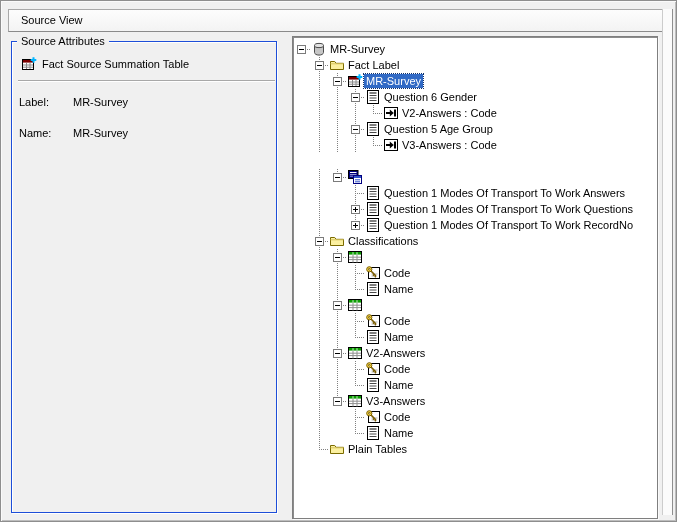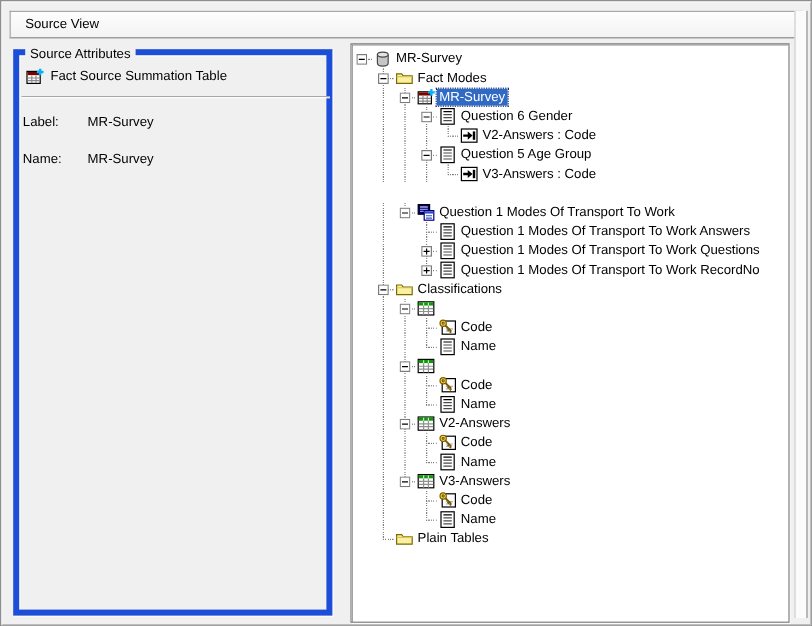--- a/index.html
+++ b/index.html
@@ -12,21 +12,21 @@
     overflow:hidden;
   }
   .titlebar{
     position:absolute;left:7px;top:8px;width:660px;height:23px;
     background:linear-gradient(#fdfdfd,#f3f3f3);
     border:1px solid #a8a8a8;border-bottom-color:#8a8a8a;
   }
   .titlebar span{position:absolute;left:12px;top:4px;}
   .groupbox{
     position:absolute;left:10px;top:40px;width:266px;height:472px;
-    border:5px solid #1d4ed8;box-shadow:1px 1px 0 #ffffff, inset 1px 1px 0 #ffffff;
+    border:1px solid #1d4ed8;box-shadow:1px 1px 0 #ffffff, inset 1px 1px 0 #ffffff;
   }
   .legend{position:absolute;top:-7px;left:5px;background:#f0f0f0;padding:0 4px;}
   .attr-icon{position:absolute;left:20px;top:55px;width:16px;height:16px;}
   .attr-icon svg,.ticon svg,.exp svg{display:block;}
   .attr-summary{position:absolute;left:41px;top:57px;white-space:nowrap;}
   .sep{position:absolute;left:17px;top:79px;width:257px;height:2px;
        border-top:1px solid #a8a8a8;border-bottom:1px solid #ffffff;}
   .fld{position:absolute;white-space:nowrap;}
   .fld.l1{left:18px;top:95px;}  .fld.v1{left:72px;top:95px;}
   .fld.l2{left:18px;top:126px;} .fld.v2{left:72px;top:126px;}
@@ -104,21 +104,21 @@
             <rect x="0.5" y="0.5" width="8" height="8" fill="#fff" stroke="#7b7b7b"></rect>
             <path d="M2 4.5 h5 " stroke="#000"></path>
           </svg>
         </span>
         <span class="ticon" style="left:34px">
           <svg width="16" height="16" viewBox="0 0 16 16">
             <path d="M1.5 12.5 v-8 h4.2 l1.4 1.8 h7.4 v6.2 z" fill="#FBF0A0" stroke="#7a6a00"></path>
             <path d="M1.5 6.8 h13" stroke="#d6c35e"></path>
           </svg>
         </span>
-        <span class="tlabel" style="left:51px">Fact Modes</span>
+        <span class="tlabel" style="left:51px">Fact Label</span>
       </div>
       <div class="trow" style="top:36px">
         <i class="vdot" style="left:24px;top:0px;height:16px"></i>
         <i class="vdot" style="left:42px;top:0px;height:16px"></i>
         <i class="hdot" style="left:42px;width:9px"></i>
         <span class="exp" style="left:38px">
           <svg width="9" height="9" viewBox="0 0 9 9">
             <rect x="0.5" y="0.5" width="8" height="8" fill="#fff" stroke="#7b7b7b"></rect>
             <path d="M2 4.5 h5 " stroke="#000"></path>
           </svg>
@@ -218,21 +218,20 @@
         <span class="ticon" style="left:52px">
           <svg width="16" height="16" viewBox="0 0 16 16">
             <rect x="1.5" y="1.5" width="9.5" height="8" fill="#000080" stroke="#000"></rect>
             <path d="M3 3.5 h6.5" stroke="#fff"></path>
             <path d="M3 5.5 h6.5 M3 7.2 h6.5" stroke="#9090d0"></path>
             <rect x="6.5" y="6.5" width="8" height="8" fill="#fff" stroke="#000080"></rect>
             <rect x="7" y="7" width="7" height="2" fill="#3050c8"></rect>
             <path d="M8 10.8 h5 M8 12.8 h5" stroke="#3050c8"></path>
           </svg>
         </span>
-        <span class="tlabel" style="left:69px">Question 1 Modes Of Transport To Work</span>
       </div>
       <div class="trow" style="top:148px">
         <i class="vdot" style="left:24px;top:0px;height:16px"></i>
         <i class="vdot" style="left:60px;top:0px;height:16px"></i>
         <i class="hdot" style="left:60px;width:9px"></i>
         <span class="ticon" style="left:70px">
           <svg width="16" height="16" viewBox="0 0 16 16">
             <rect x="2.5" y="1.5" width="11" height="13" fill="#fff" stroke="#000"></rect>
             <path d="M4.5 4 h7" stroke="#000"></path>
             <path d="M4.5 6.5 h7 M4.5 9 h7 M4.5 11.5 h7" stroke="#4a4a4a"></path>

